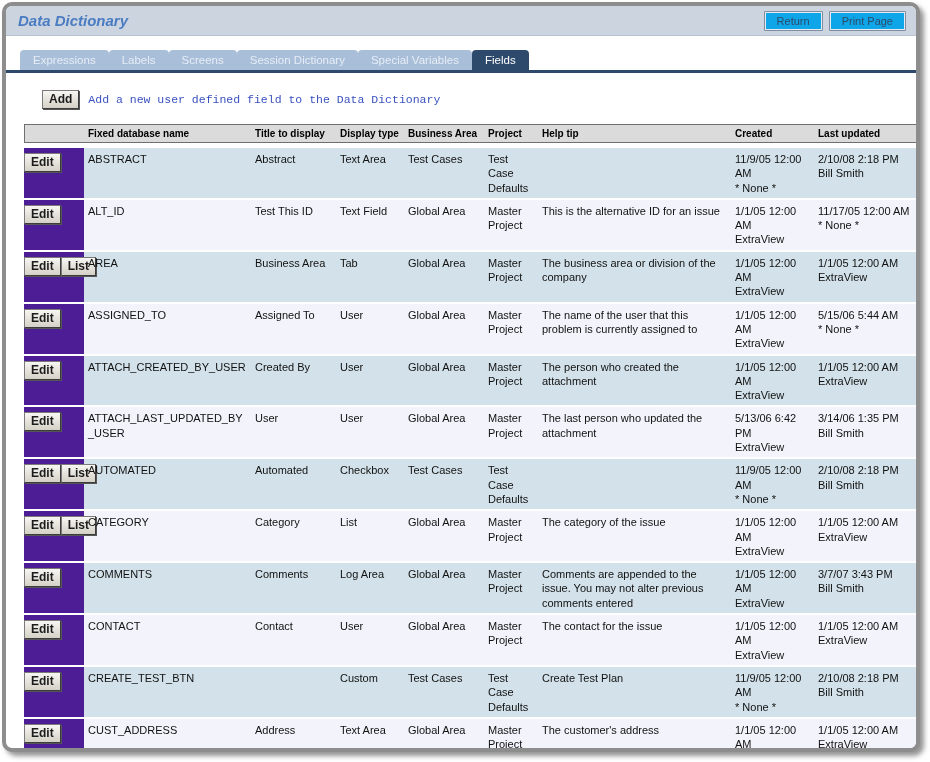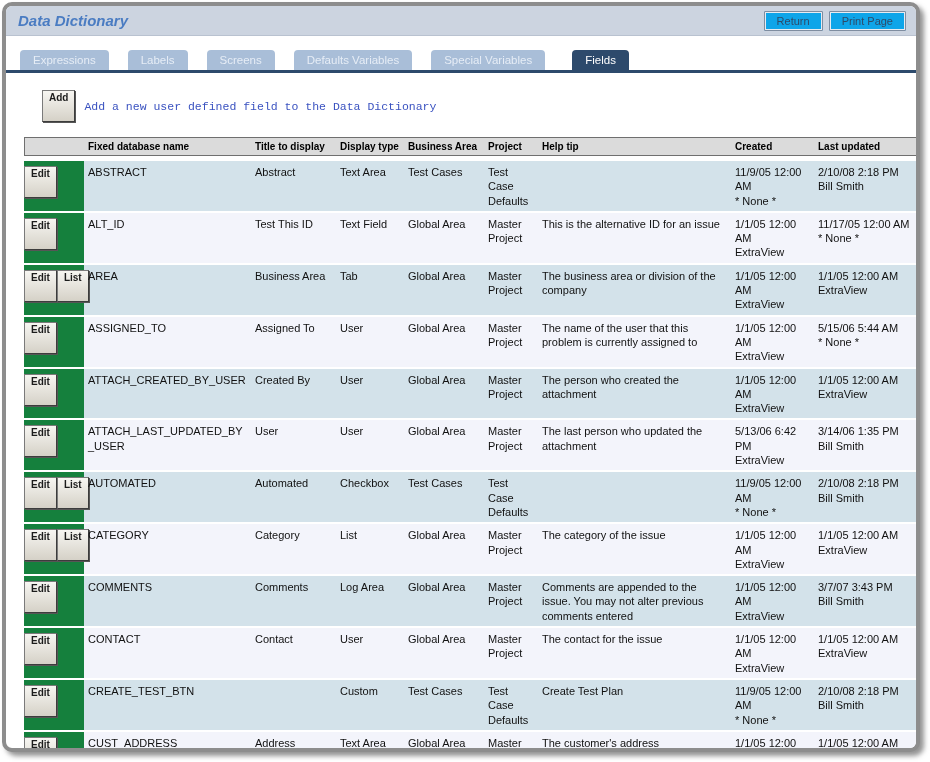--- a/index.html
+++ b/index.html
@@ -28,36 +28,36 @@
   .page-title{
     color:var(--title-text);font-style:italic;font-weight:bold;font-size:15px;
   }
   .tb-buttons{display:flex;gap:6px;}
   .winbtn{
     font-family:"Liberation Sans",sans-serif;font-size:11px;color:#2e4a68;
     background:#0ea5e9;border:1px solid #7f8da0;border-radius:1px;
     box-shadow:0 0 0 1px #e7ebf1 inset;padding:3px 12px;cursor:pointer;
   }
   
-  .tabs{display:flex;gap:19px;margin:14px 0 0 14px;align-items:flex-end;}
+  .tabs{display:flex;gap:0;margin:14px 0 0 14px;align-items:flex-end;}
   .tab{
     background:var(--tab-inactive);color:var(--tab-inactive-text);
     font-size:11.5px;padding:4px 13px 4px 13px;border-radius:4px 4px 0 0;cursor:pointer;
   }
-  .tab.active{background:var(--tab-active);color:#ffffff;margin-left:8px;}
+  .tab.active{background:var(--tab-active);color:#ffffff;}
   .tab-underline{height:3px;background:var(--tab-active);}
   
   .add-row{display:flex;align-items:center;gap:9px;margin:17px 0 0 36px;}
   .add-desc{color:var(--link-blue);font-size:11.5px;font-family:Liberation Mono, monospace;}
   
   .sysbtn{
-    font-family:"Liberation Sans",sans-serif;font-size:10px;font-weight:bold;color:#1c1c1c;
+    font-family:"Liberation Sans",sans-serif;font-size:12px;font-weight:bold;color:#1c1c1c;
     background:linear-gradient(#f7f6f2,#d5d1c7);
     border:1px solid #7a7a7a;border-right-color:#3c3c3c;border-bottom-color:#3c3c3c;
-    box-shadow:1px 1px 0 #565656;padding:1px 6px 18px 6px;cursor:pointer;
+    box-shadow:1px 1px 0 #565656;padding:1px 6px 2px 6px;cursor:pointer;
   }
   
   table{
     margin:15px 0 0 18px;width:894px;border-collapse:separate;border-spacing:0;
     font-size:11px;color:var(--cell-text);table-layout:fixed;
   }
   thead th{
     background:var(--header-gray);
     border-top:1px solid #6f6f6f;border-bottom:1px solid #6f6f6f;
     text-align:left;font-weight:bold;padding:3px 4px;font-size:10px;color:#000;
@@ -65,40 +65,40 @@
   thead th:first-child{border-left:1px solid #6f6f6f;}
   thead th:last-child{border-right:1px solid #6f6f6f;}
   tr.gap td{background:#fff;height:5px;padding:0;border:none;}
   tbody td{
     padding:4px 4px 3px 4px;vertical-align:top;line-height:1.3;
     border-bottom:2px solid #ffffff;word-wrap:break-word;
   }
   td.blue{background:var(--row-blue);}
   td.lite{background:var(--row-lite);}
   td.last{border-right:1px solid #c9c9c9;}
-  .btncell{background:#15803d;white-space:nowrap;padding-top:5px;padding-left:0;text-decoration:underline;}
+  .btncell{background:#4c1d95;white-space:nowrap;padding-top:5px;padding-left:0;text-decoration:underline;}
 </style>
 </head>
 <body>
 
 <div class="frame">
 
   <div class="titlebar">
     <span class="page-title">Data Dictionary</span>
     <div class="tb-buttons">
       <button class="winbtn">Return</button>
       <button class="winbtn">Print Page</button>
     </div>
   </div>
 
   <div class="tabs" id="tab-bar">
       <div class="tab">Expressions</div>
       <div class="tab">Labels</div>
       <div class="tab">Screens</div>
-      <div class="tab">Defaults Variables</div>
+      <div class="tab">Session Dictionary</div>
       <div class="tab">Special Variables</div>
       <div class="tab active">Fields</div>
     </div>
   <div class="tab-underline"></div>
 
   <div class="add-row">
     <button class="sysbtn">Add</button>
     <span class="add-desc">Add a new user defined field to the Data Dictionary</span>
   </div>
 

